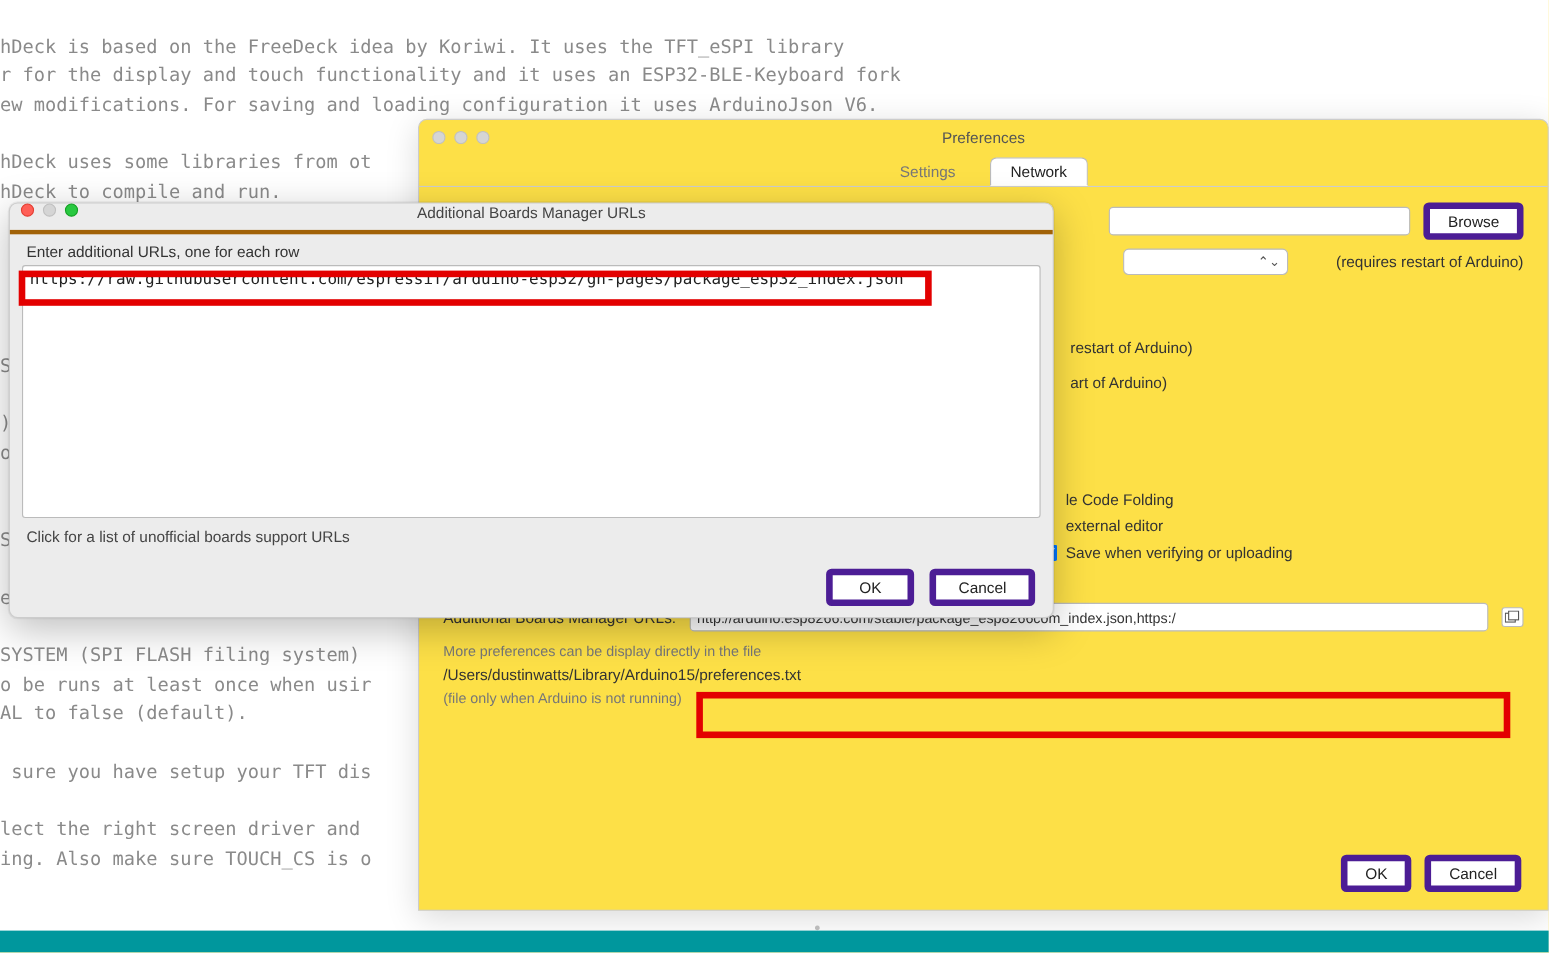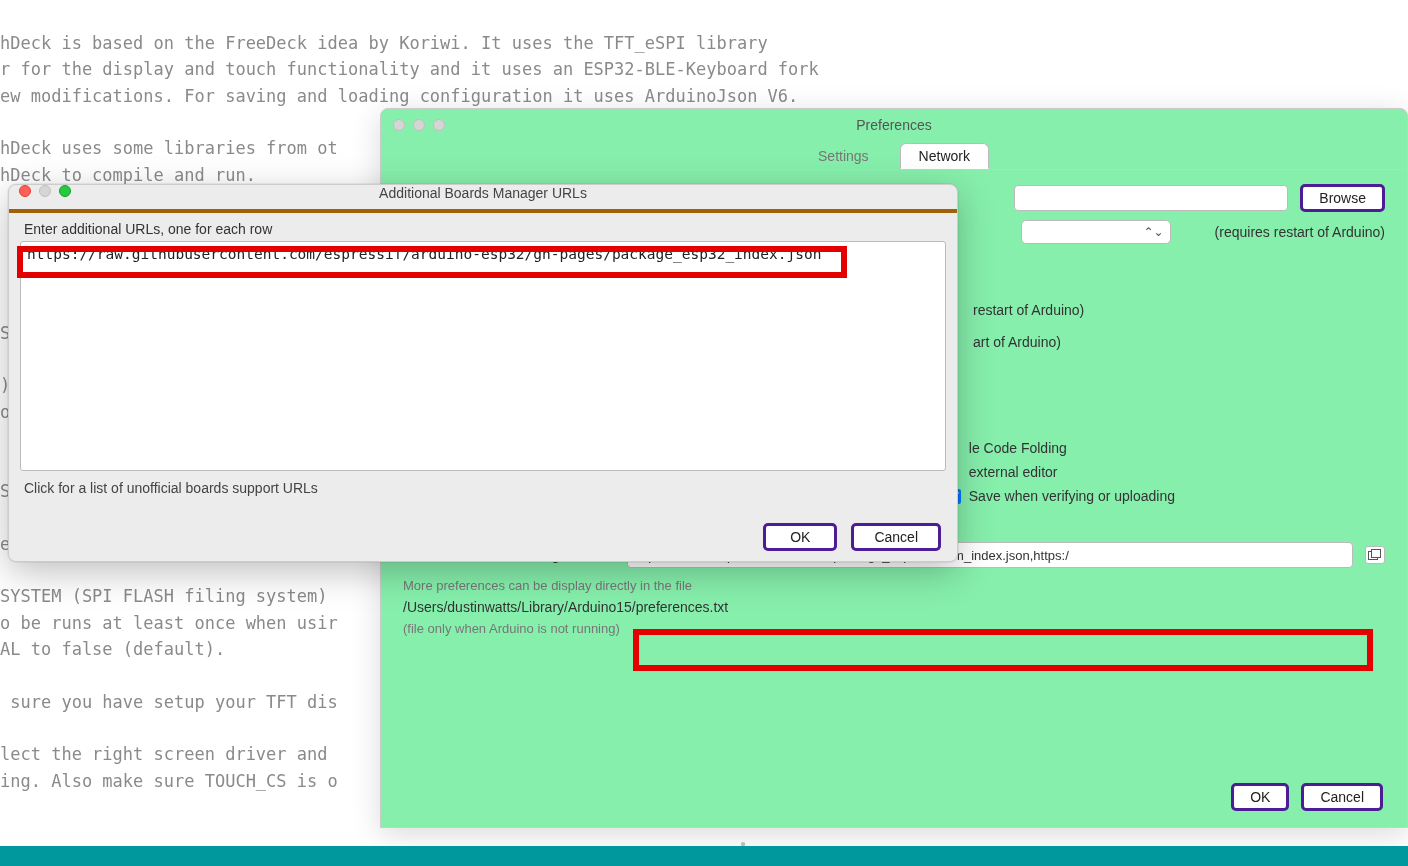--- a/index.html
+++ b/index.html
@@ -41,21 +41,21 @@
     font-size:10px;
   }
 
   
   .prefs {
     position: absolute;
     left: 380px;
     top: 108px;
     width: 1028px;
     height: 720px;
-    background: #86efac;
+    background: #fde047;
     border: 1px solid #ccc;
     border-radius: 8px 8px 0 0;
     box-shadow: 0 6px 30px rgba(0,0,0,0.15);
   }
   .prefs-titlebar {
     height: 32px;
     display: flex;
     align-items: center;
     position: relative;
   }
@@ -89,21 +89,21 @@
     font-size:14px;
     color:#333;
   }
   .row { display:flex; align-items:center; gap:12px; margin-bottom:8px;}
   .textbox {
     background:#fff; border:1px solid #bbb; border-radius:4px;
     height:26px; padding:0 6px; font-size:13px; color:#333;
     font-family:inherit;
   }
   .btn {
-    background:#fff; border:3px solid #4c1d95; border-radius:5px;
+    background:#fff; border:6px solid #4c1d95; border-radius:5px;
     padding:3px 16px; font-size:14px; color:#222;
   }
   .select {
     background:#fff; border:1px solid #bbb; border-radius:5px;
     height:24px; width:150px; display:flex; align-items:center; justify-content:flex-end;
     padding-right:6px; color:#555; font-size:12px;
   }
   .check { display:flex; align-items:center; gap:8px; font-size:14px; color:#333;}
   .check input { width:15px; height:15px; }
   .two-col { display:flex; gap:90px; margin-top:10px;}

